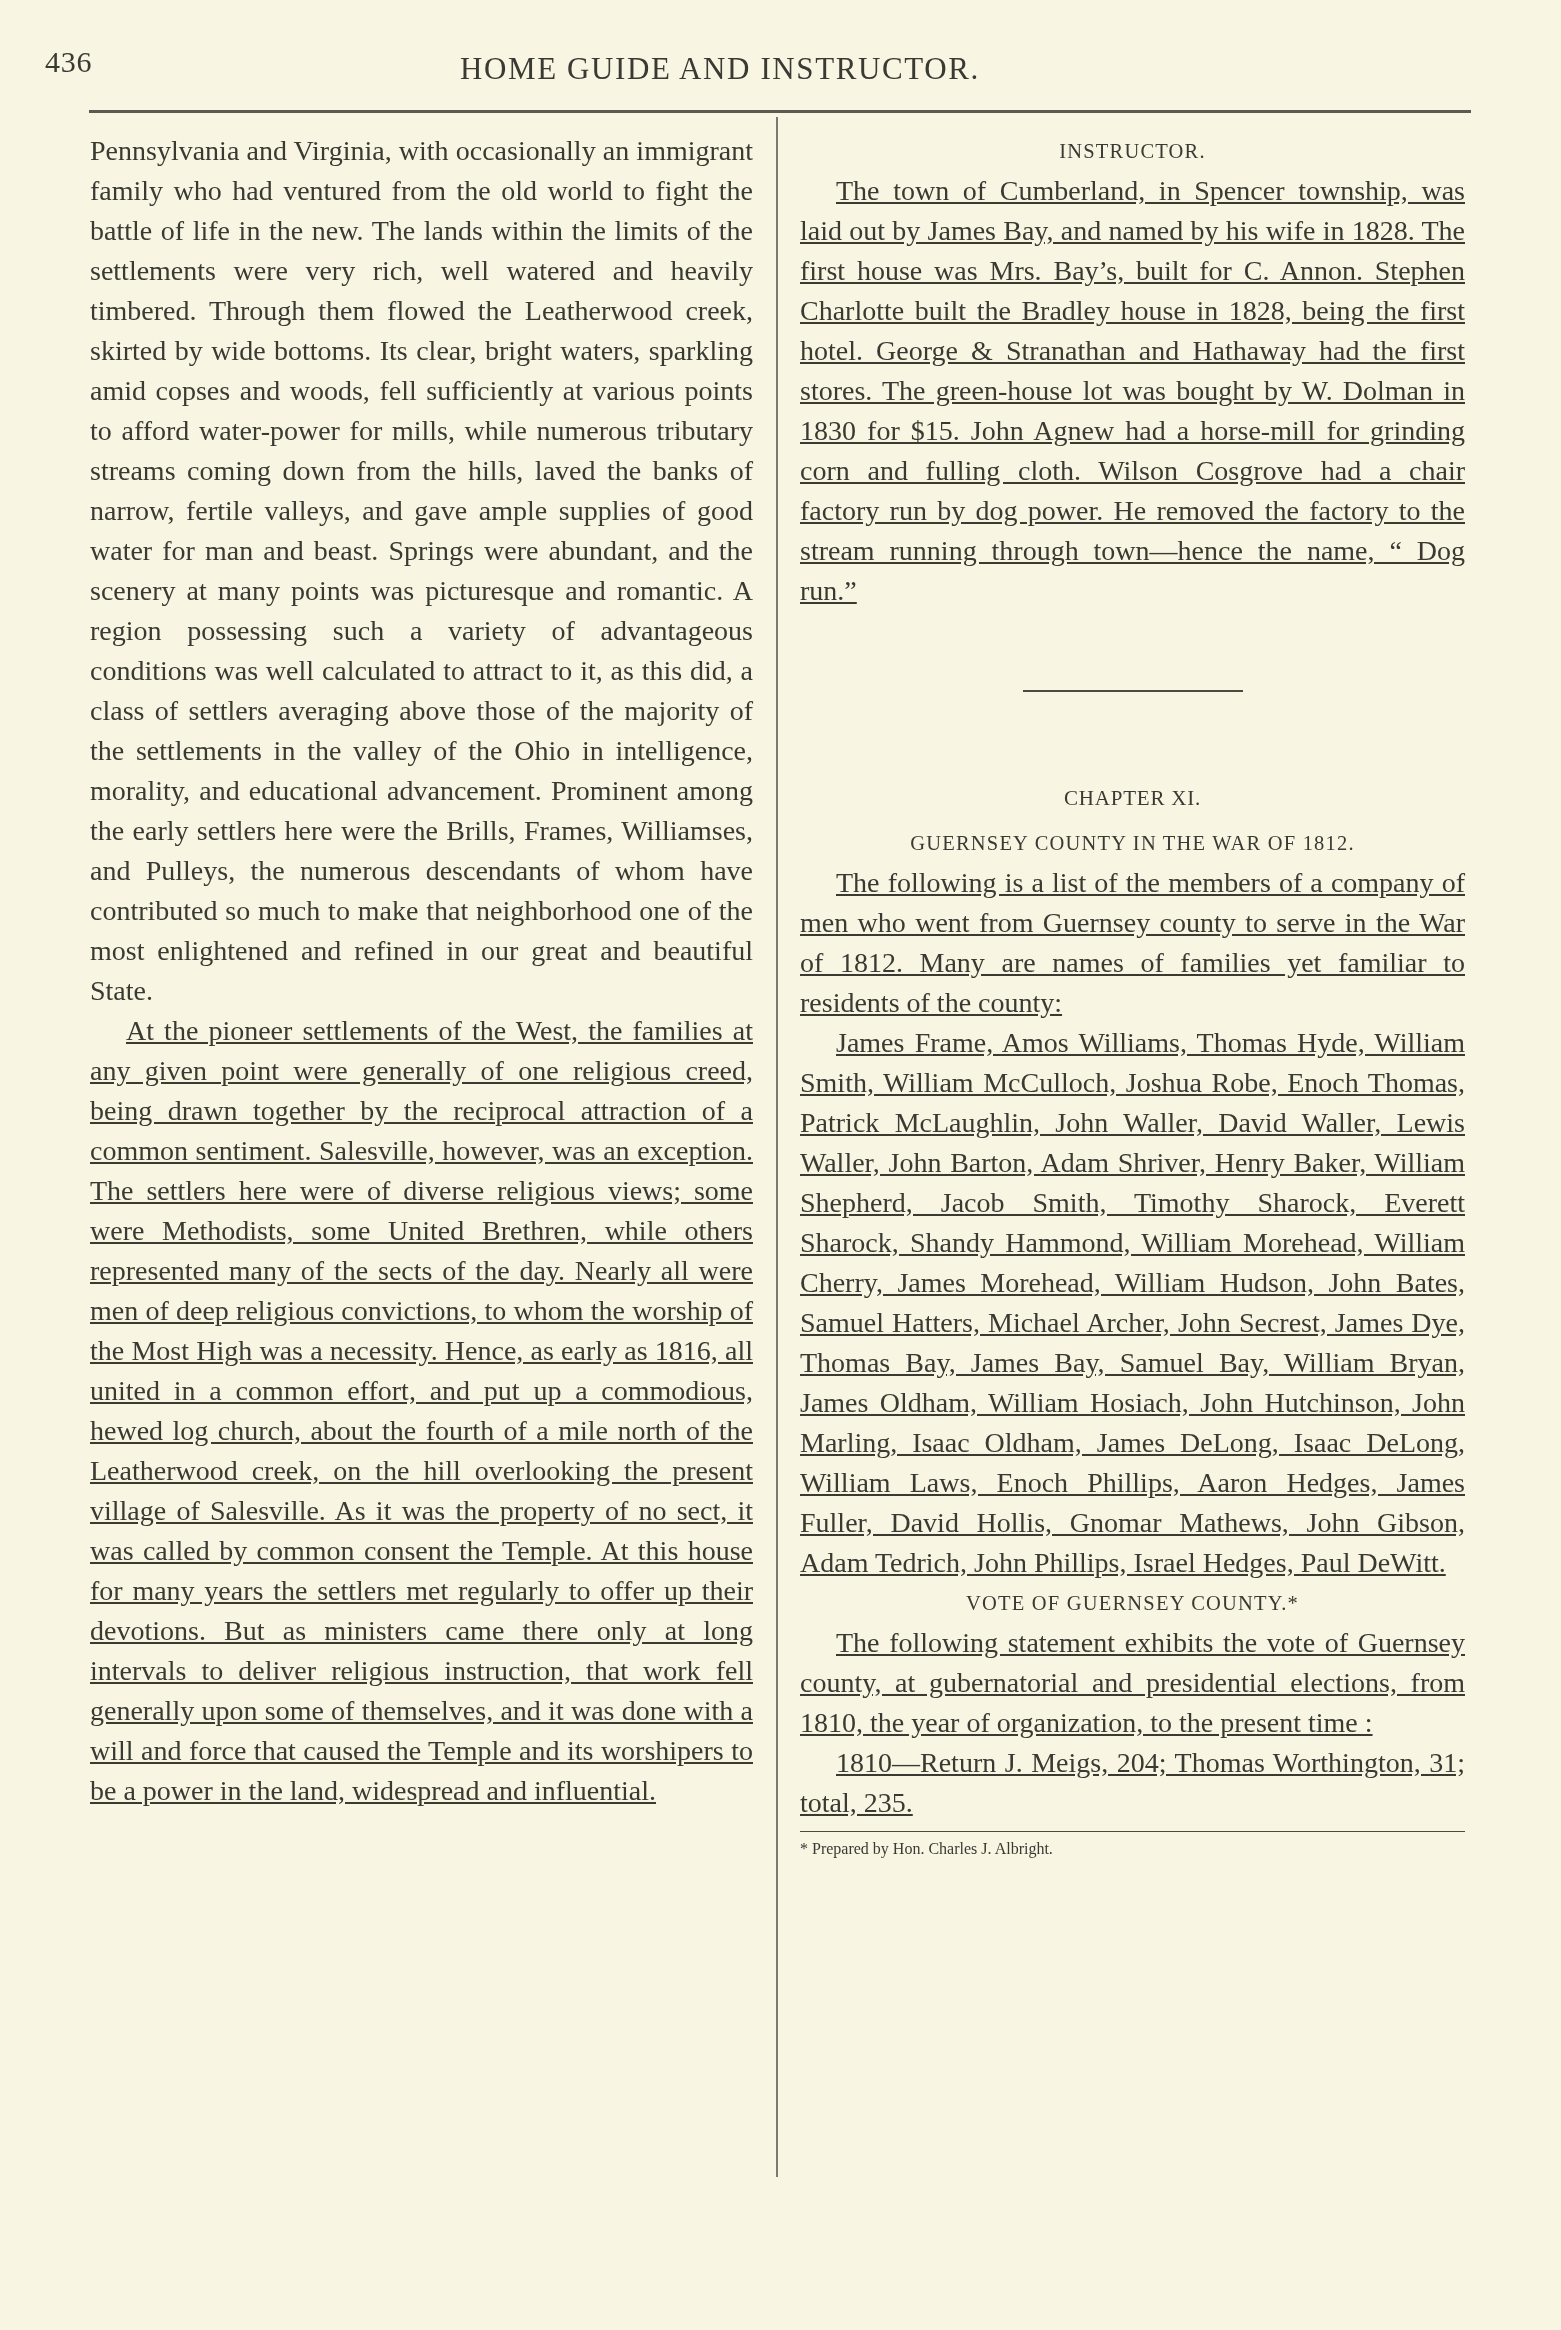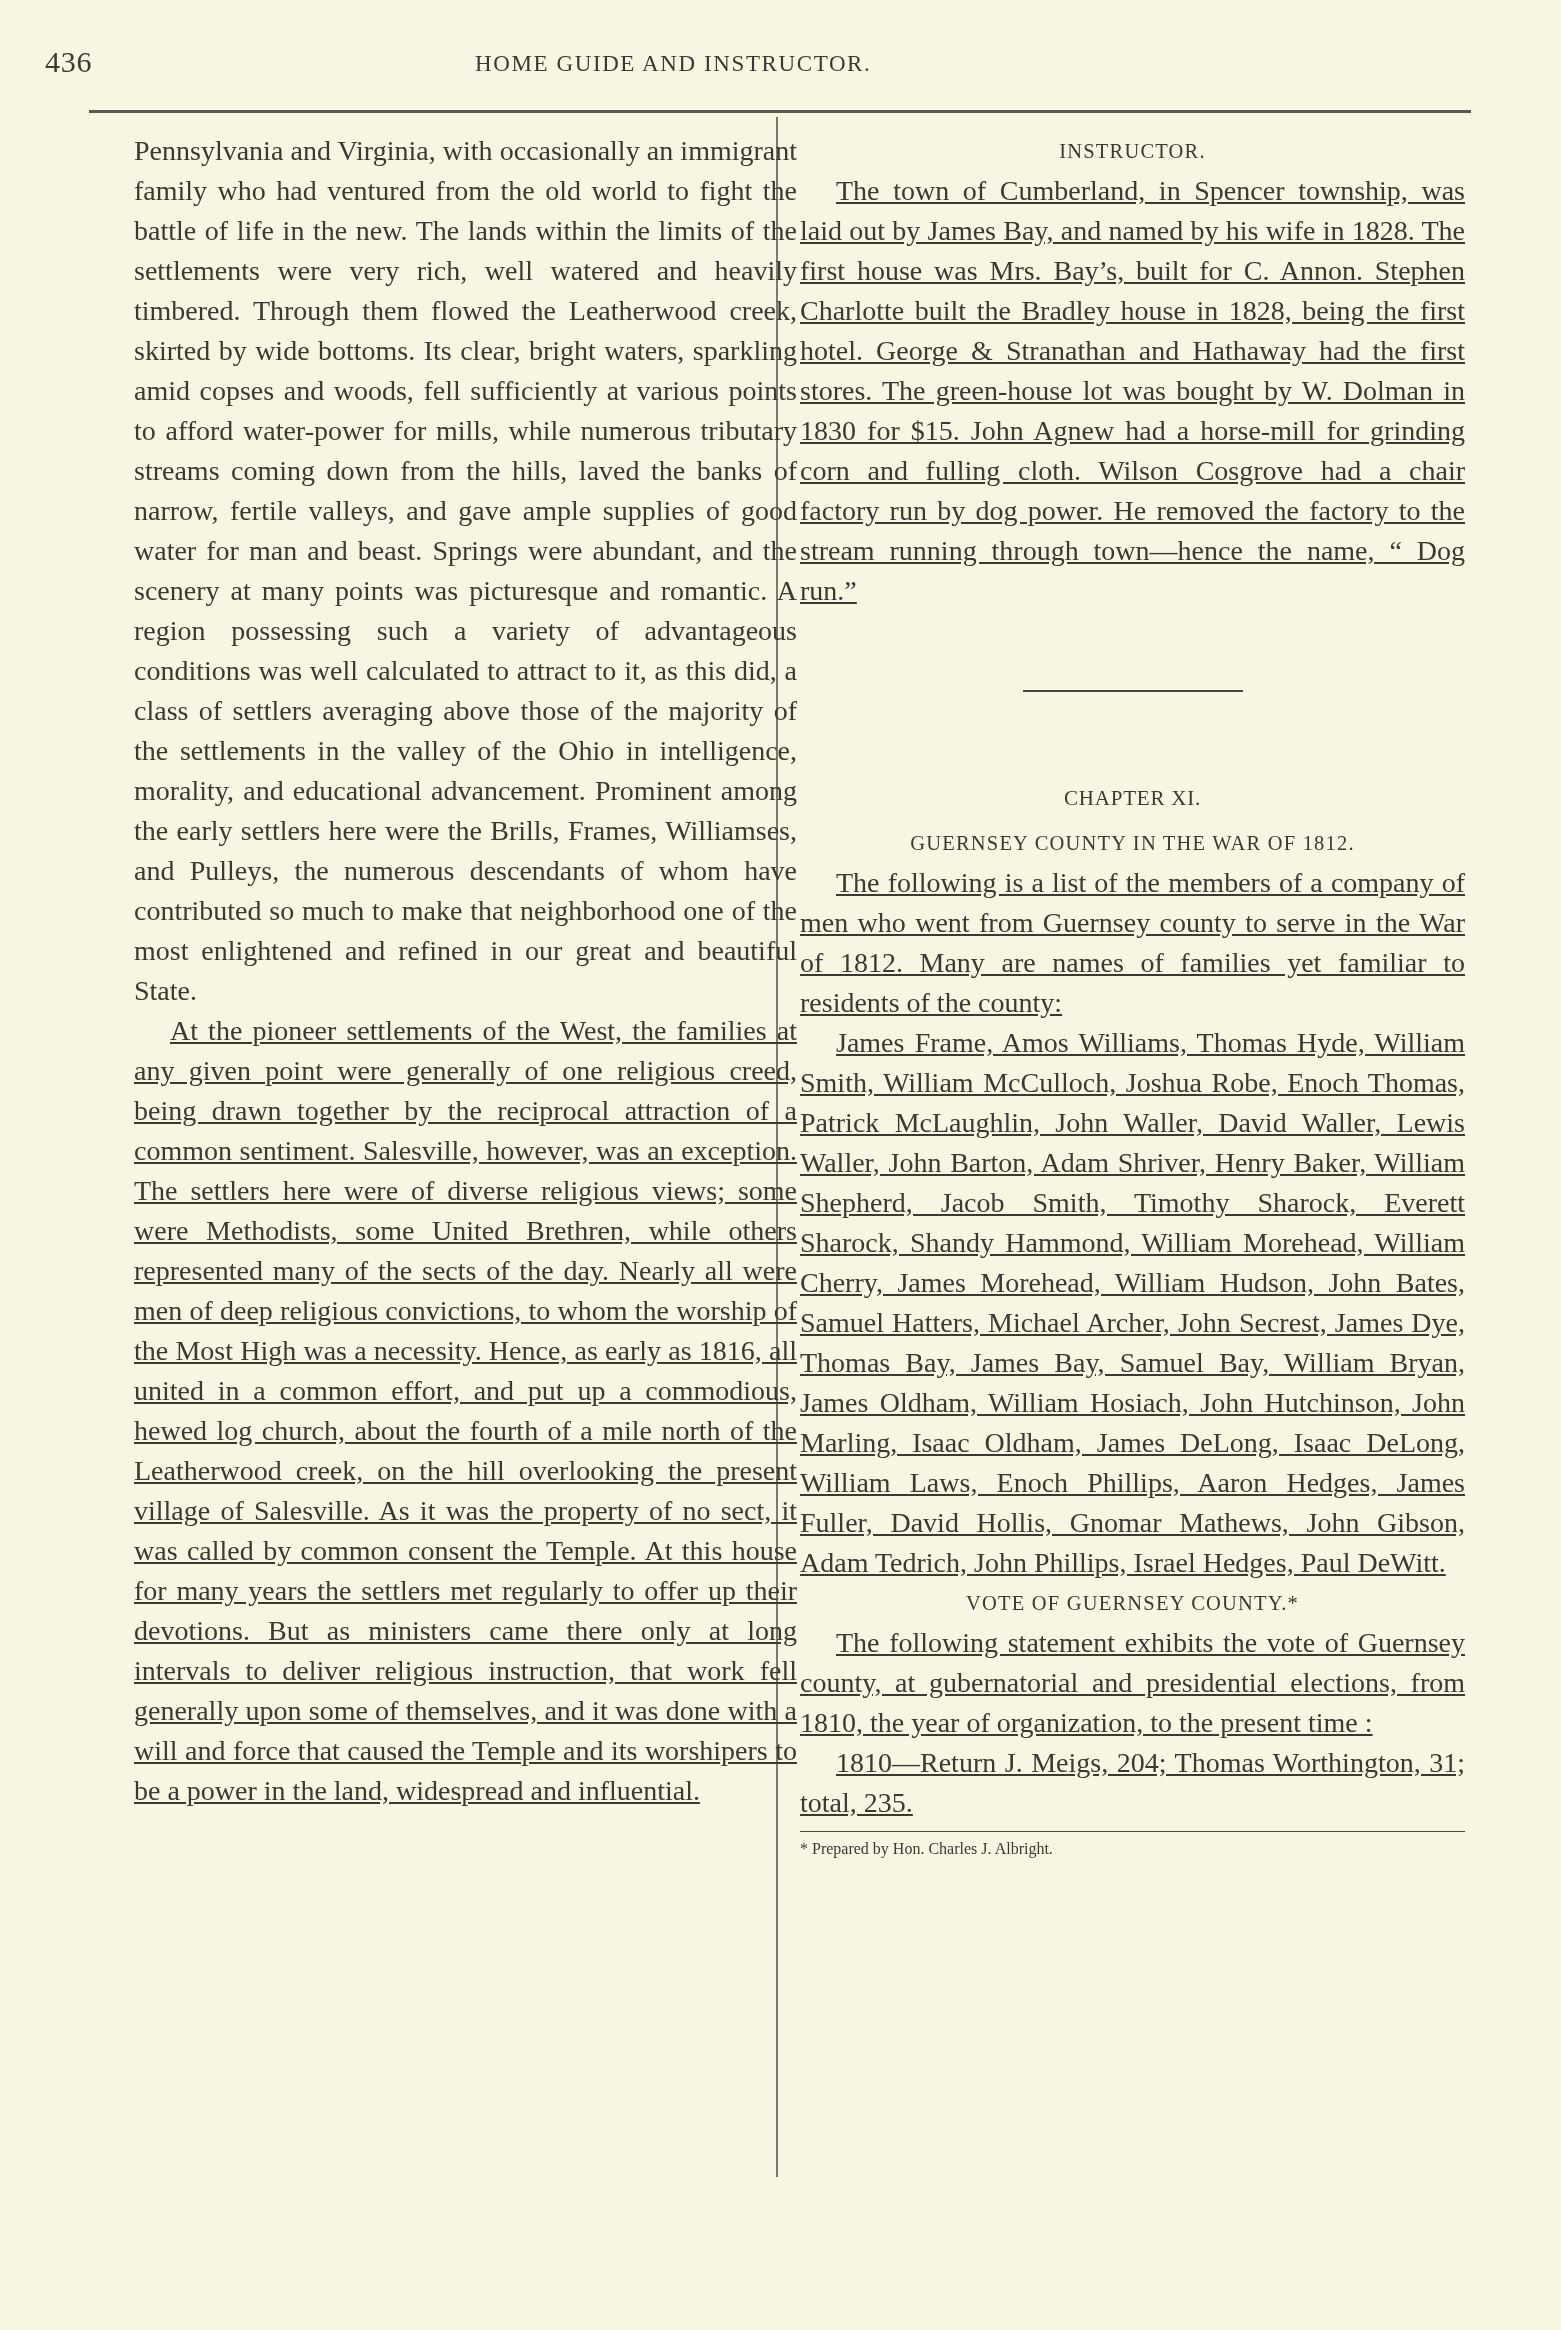--- a/index.html
+++ b/index.html
@@ -14,23 +14,23 @@
     }
     .page-number {
       position: absolute;
       left: 45px;
       top: 45px;
       font-size: 30px;
       letter-spacing: 0.8px;
     }
     .running-head {
       position: absolute;
-      left: 475px;
+      left: 460px;
       top: 51px;
-      font-size: 23px;
+      font-size: 31px;
       letter-spacing: 1.6px;
     }
     .head-rule {
       position: absolute;
       left: 89px;
       top: 110px;
       width: 1382px;
       height: 2.5px;
       background: #5a5a52;
     }
@@ -43,21 +43,21 @@
       background: #7a7a70;
     }
     .col {
       position: absolute;
       top: 131px;
       font-size: 28px;
       line-height: 40px;
       text-align: justify;
       hyphens: none;
     }
-    .col-left { left: 90px; width: 663px; margin-left: 44px; }
+    .col-left { left: 90px; width: 663px; }
     .col-right { left: 800px; width: 665px; }
     .col p { margin: 0; }
     .indent { text-indent: 36px; text-decoration: underline; }
     .small-caps-head {
       text-align: center;
       font-size: 20.5px;
       letter-spacing: 1.2px;
       line-height: 40px;
       margin: 0;
     }

